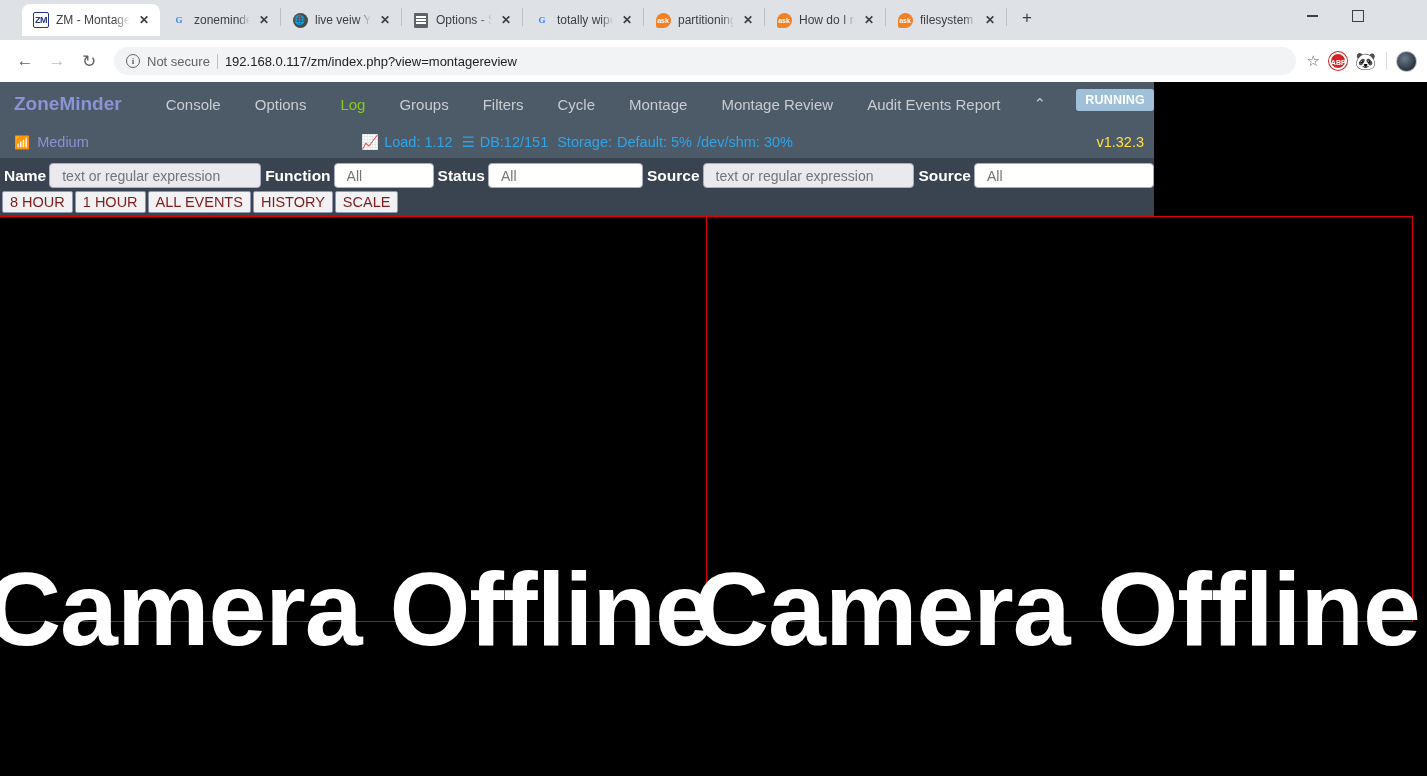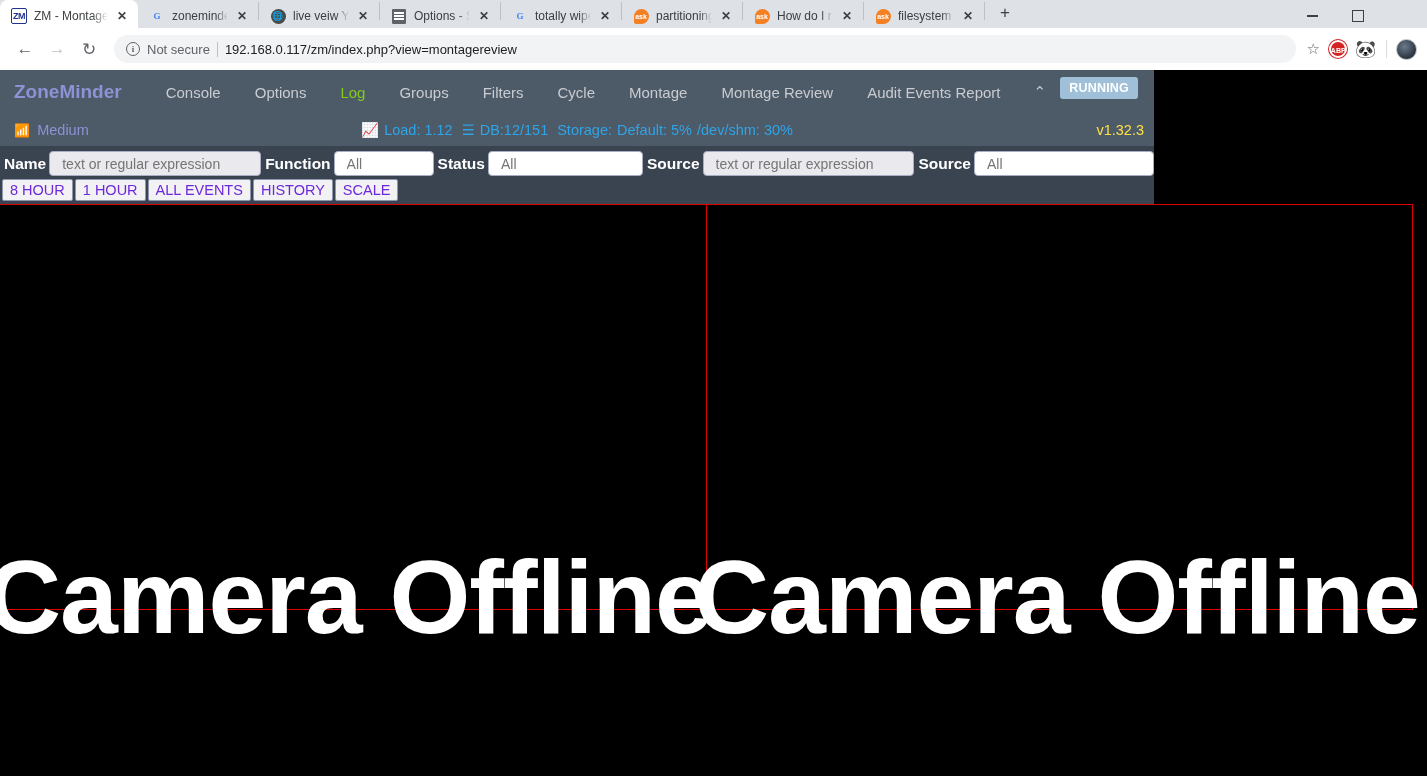--- a/index.html
+++ b/index.html
@@ -6,22 +6,22 @@
   html,body { width:1427px; height:776px; overflow:hidden; }
   body {
     font-family:"Liberation Sans", sans-serif;
     background:#000;
   }
 
   
   .browser-chrome { background:#dee1e6; width:1427px; }
 
   .tabstrip {
-    height:28px; display:flex; align-items:flex-start;
-    padding-left:0; position:relative;
+    height:40px; display:flex; align-items:center;
+    padding-left:22px; position:relative;
   }
   .tab {
     display:flex; align-items:center; gap:7px;
     height:32px; padding:0 9px 0 11px;
     font-size:12px; color:#3c4043;
     position:relative; min-width:0;
     border-radius:8px 8px 0 0;
   }
   .tab.inactive { width:120px; }
   .tab.active { background:#fff; width:138px; }
@@ -105,21 +105,21 @@
   }
   .zm-brand { color:#8c93d4; font-size:19px; font-weight:bold; margin-right:27px;
               font-family:"Liberation Sans",sans-serif; }
   .zm-nav a {
     color:#c9ccd1; font-size:15px; text-decoration:none;
     padding:0 17px; white-space:nowrap;
   }
   .zm-nav a.log { color:#84cc16; }
   .zm-caret { color:#c9ccd1; font-size:15px; padding:0 16px; }
   .zm-running {
-    position:absolute; right:16px; top:7px;
+    position:absolute; right:0; top:7px;
     background:#9fc0d8; color:#fff; font-size:12.5px; font-weight:bold;
     padding:4px 9px; border-radius:3px; letter-spacing:0.2px;
   }
   .zm-status {
     height:32px; display:flex; align-items:center;
     padding-left:14px; position:relative; font-size:14.5px;
   }
   .zm-bandwidth { color:#8c93d4; display:flex; align-items:center; gap:7px; }
   .wifi-icon { font-size:13px; }
   .zm-center {
@@ -148,21 +148,21 @@
   .zm-filter-row input.white { background:#fff; }
   .inp-name { width:250px; }
   .inp-function { width:100px; background:#fff !important; }
   .inp-status { width:155px; background:#fff !important; }
   .inp-source { width:250px; }
   .inp-monitor { width:180px; background:#fff !important; }
 
   .zm-buttons { display:flex; gap:2px; padding:0 0 3px 2px; }
   .zm-buttons button {
     font-family:"Liberation Sans",sans-serif;
-    font-size:14.5px; background:#f2f2f5; color:#6d28d9;
+    font-size:14.5px; background:#f2f2f5; color:#7f1d1d;
     border:1px solid #8f96ad; border-radius:2px;
     padding:1px 7px; line-height:18px;
   }
 
   
   .montage { position:relative; width:1427px; height:539px; background:#000;
              overflow:hidden; }
   .pane {
     position:absolute; top:0; border:1px solid #e00000;
     background:#000; overflow:hidden;

